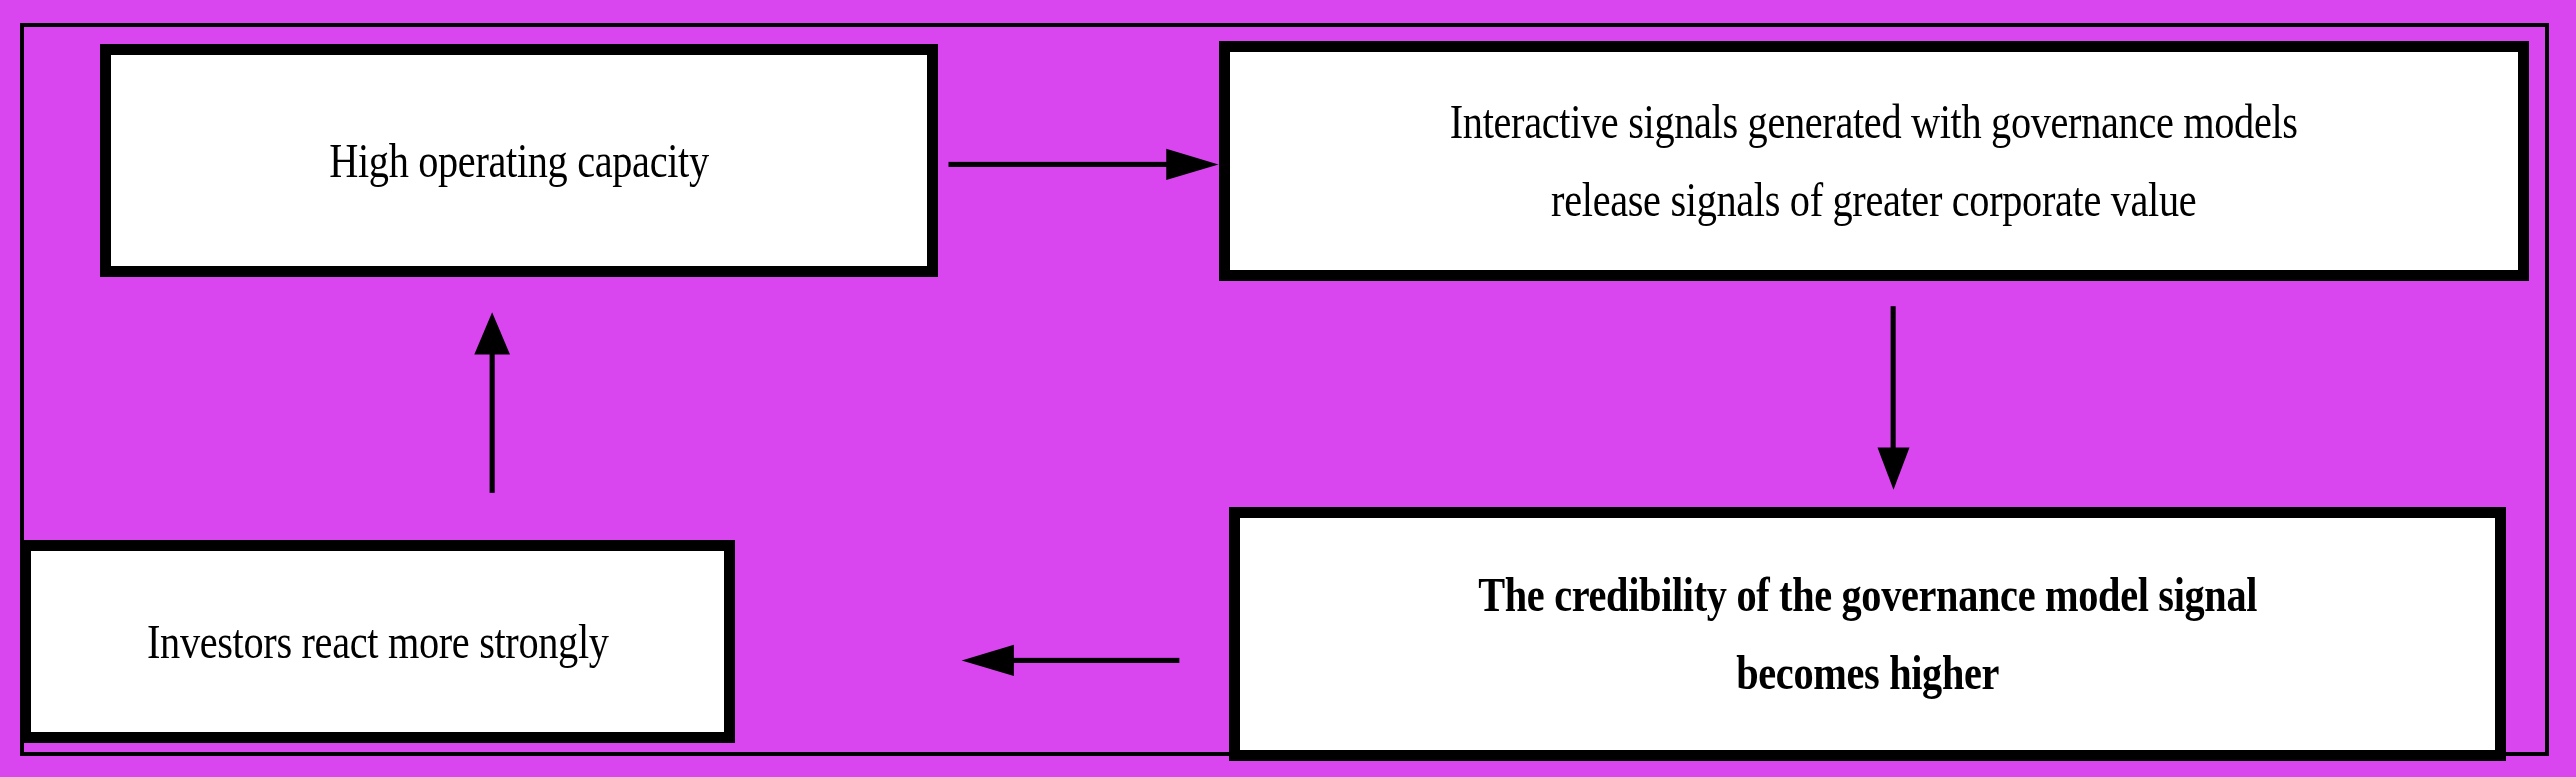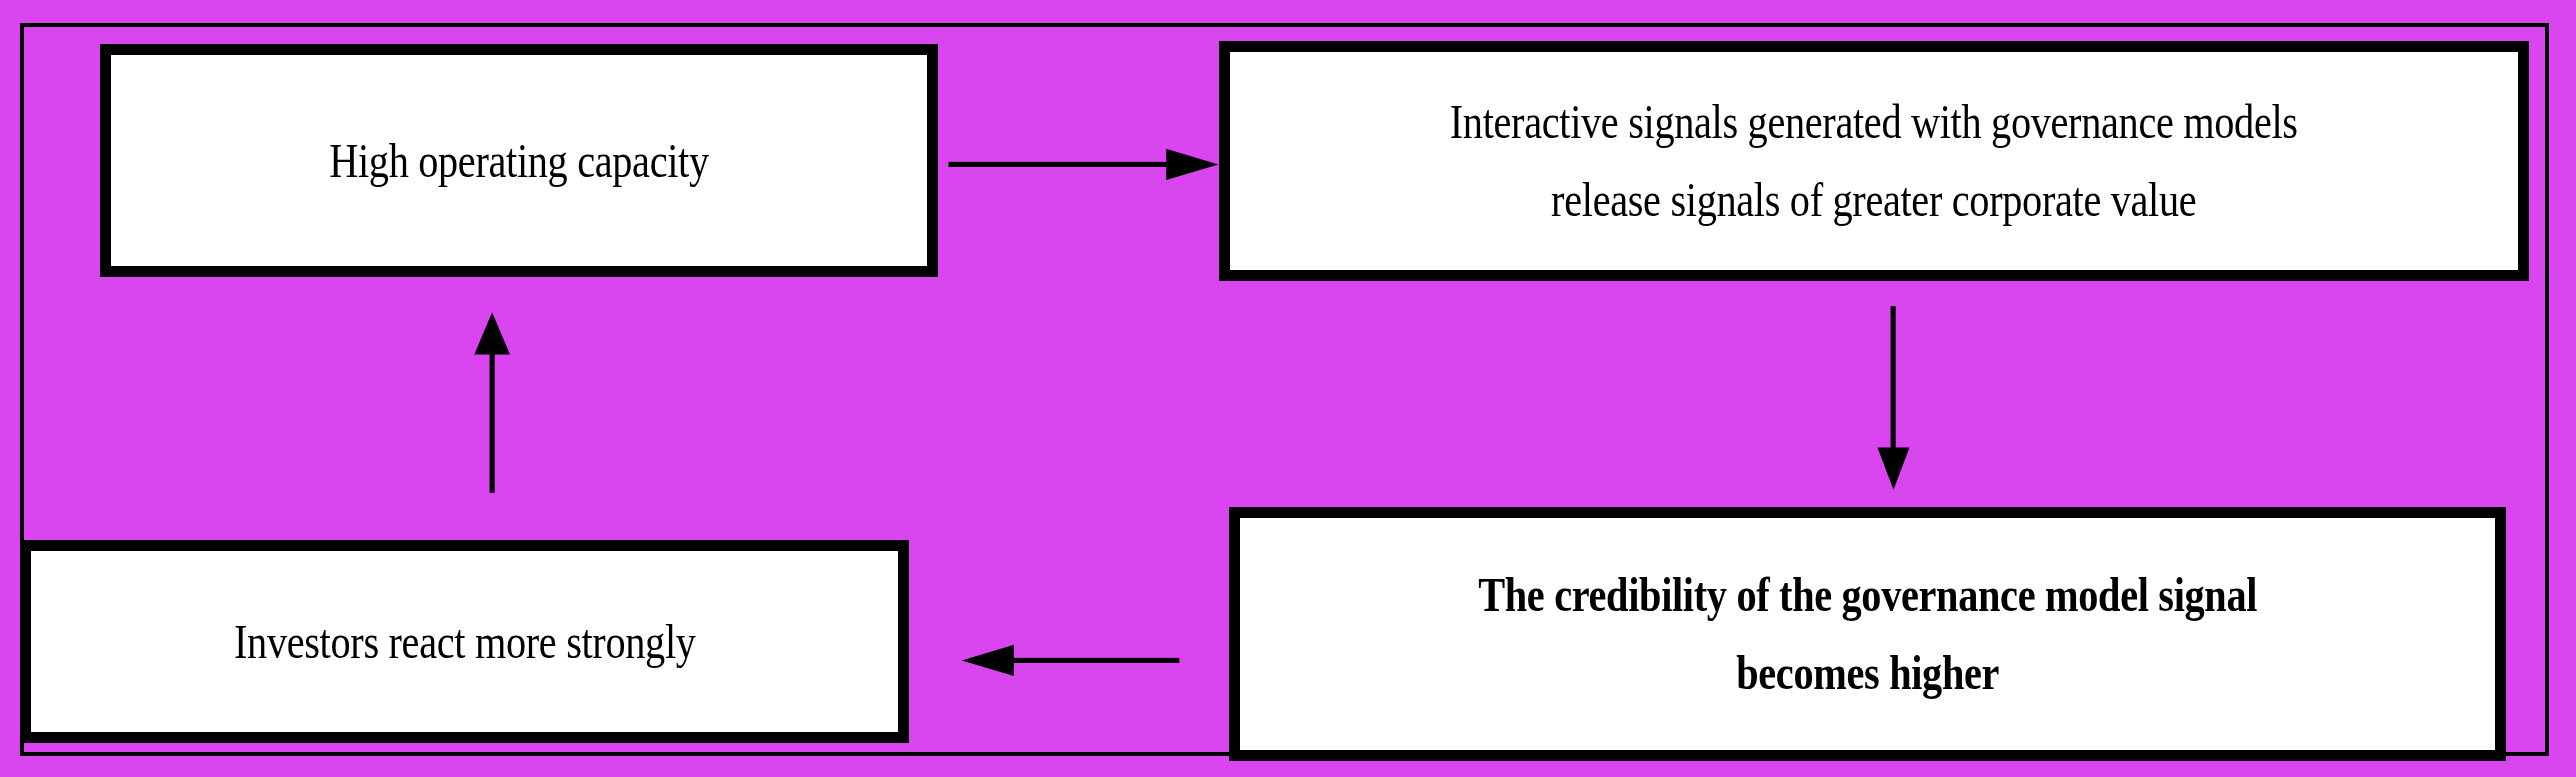--- a/index.html
+++ b/index.html
@@ -55,21 +55,21 @@
   #box-high-capacity {
     left: 100px; top: 44px; width: 838px; height: 233px;
   }
   #box-interactive-signals {
     left: 1219px; top: 41px; width: 1310px; height: 240px;
   }
   #box-credibility {
     left: 1229px; top: 507px; width: 1277px; height: 254px; font-weight: bold;
   }
   #box-investors {
-    left: 20.4px; top: 540px; width: 889px; height: 203px;
+    left: 20.4px; top: 540px; width: 715px; height: 203px;
   }
 
   
   .arrow {
     position: absolute;
   }
   .arrow svg { display: block; }
 
   #arrow-capacity-to-signals { left: 948px; top: 143px; }
   #arrow-signals-to-credibility { left: 1868px; top: 306px; }

